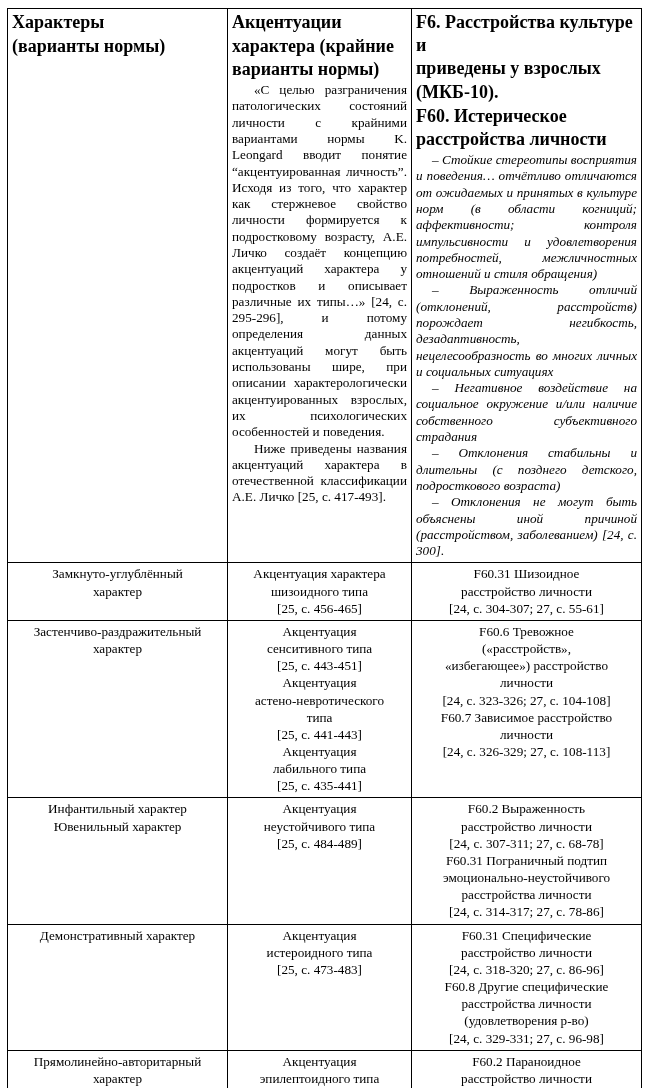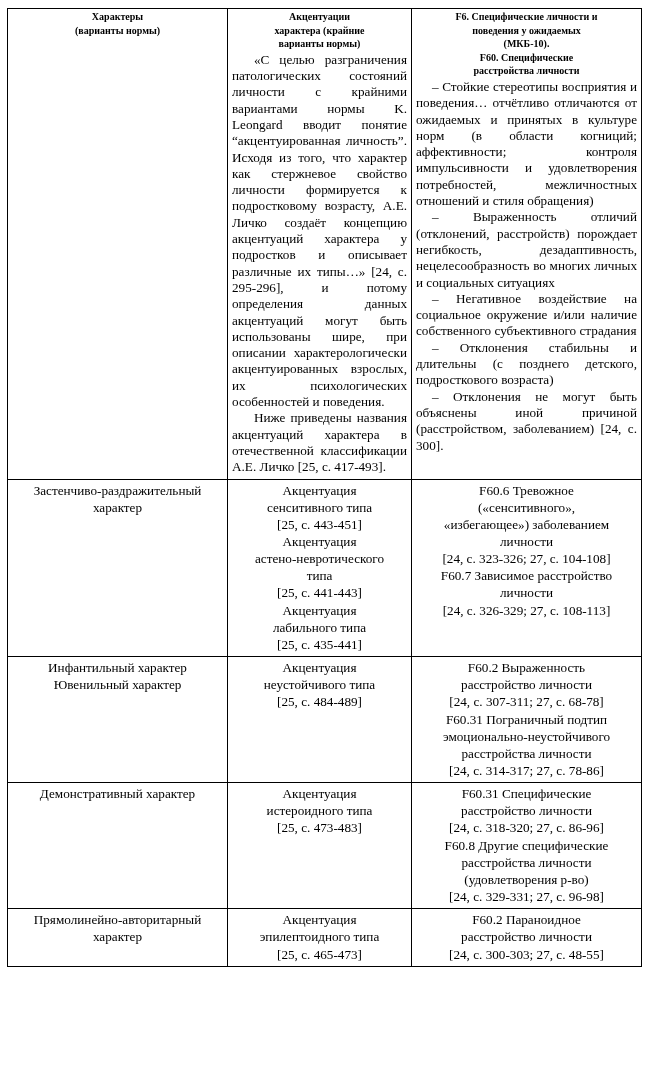--- a/index.html
+++ b/index.html
@@ -37,39 +37,38 @@
     border: 1.1px solid #000000;
     vertical-align: top;
     padding: 2px 4px 3px 4px;
     font-size: 13.2px;
     line-height: 1.235;
   }
 
   
   .hdr-title {
     font-weight: bold;
-    text-align: center;
-    font-size: 10px;
+    font-size: 18px;
     line-height: 1.26;
     margin: 0 0 1px 0;
     padding: 0;
   }
   .hdr-cell { padding-top: 3px; }
 
   
   .just {
     text-align: justify;
     text-align-last: left;
     margin: 0;
     padding: 0;
     hyphens: none;
     line-height: 1.235;
   }
   .just.ind { text-indent: 22px; }
-  .just.ind-d { text-indent: 16px; }
+  .just.ind-d { text-indent: 16px; font-style: italic; }
 
   
   .ctr {
     text-align: center;
     margin: 0;
     padding: 0;
     line-height: 1.30;
   }
   .cell-ctr { vertical-align: top; padding-top: 4px; }
   .cell-ctr-1 { vertical-align: top; padding-top: 5px; }
@@ -96,55 +95,71 @@
 
         <td class="hdr-cell">
           <p class="hdr-title">Акцентуации</p>
           <p class="hdr-title">характера (крайние</p>
           <p class="hdr-title">варианты нормы)</p>
           <p class="just ind">«С целью разграничения патологических состояний личности с крайними вариантами нормы K. Leongard вводит понятие “акцентуированная личность”. Исходя из того, что характер как стержневое свойство личности формируется к подростковому возрасту, А.Е. Личко создаёт концепцию акцентуаций характера у подростков и описывает различные их типы…» [24, с. 295-296], и потому определения данных акцентуаций могут быть использованы шире, при описании характерологически акцентуированных взрослых, их психологических особенностей и поведения.</p>
           <p class="just ind">Ниже приведены названия акцентуаций характера в отечественной классификации А.Е. Личко [25, с. 417-493].</p>
         </td>
 
         <td class="hdr-cell">
-          <p class="hdr-title">F6. Специфические личности и</p>
-          <p class="hdr-title">поведения у ожидаемых</p>
+          <p class="hdr-title">F6. Расстройства культуре и</p>
+          <p class="hdr-title">приведены у взрослых</p>
           <p class="hdr-title">(МКБ-10).</p>
-          <p class="hdr-title">F60. Специфические</p>
+          <p class="hdr-title">F60. Истерическое</p>
           <p class="hdr-title">расстройства личности</p>
           <p class="just ind-d">– Стойкие стереотипы восприятия и поведения… отчётливо отличаются от ожидаемых и принятых в культуре норм (в области когниций; аффективности; контроля импульсивности и удовлетворения потребностей, межличностных отношений и стиля обращения)</p>
           <p class="just ind-d">– Выраженность отличий (отклонений, расстройств) порождает негибкость, дезадаптивность, нецелесообразность во многих личных и социальных ситуациях</p>
           <p class="just ind-d">– Негативное воздействие на социальное окружение и/или наличие собственного субъективного страдания</p>
           <p class="just ind-d">– Отклонения стабильны и длительны (с позднего детского, подросткового возраста)</p>
           <p class="just ind-d">– Отклонения не могут быть объяснены иной причиной (расстройством, заболеванием) [24, с. 300].</p>
         </td>
       </tr>
 
+      <tr>
+        <td class="cell-ctr-1">
+          <p class="ctr">Замкнуто-углублённый</p>
+          <p class="ctr">характер</p>
+        </td>
+        <td class="cell-ctr-1">
+          <p class="ctr">Акцентуация характера</p>
+          <p class="ctr">шизоидного типа</p>
+          <p class="ctr">[25, с. 456-465]</p>
+        </td>
+        <td class="cell-ctr-1">
+          <p class="ctr">F60.31 Шизоидное</p>
+          <p class="ctr">расстройство личности</p>
+          <p class="ctr">[24, с. 304-307; 27, с. 55-61]</p>
+        </td>
+      </tr>
 
       <tr>
         <td class="cell-ctr">
           <p class="ctr">Застенчиво-раздражительный</p>
           <p class="ctr">характер</p>
         </td>
         <td class="cell-ctr">
           <p class="ctr">Акцентуация</p>
           <p class="ctr">сенситивного типа</p>
           <p class="ctr">[25, с. 443-451]</p>
           <p class="ctr">Акцентуация</p>
           <p class="ctr">астено-невротического</p>
           <p class="ctr">типа</p>
           <p class="ctr">[25, с. 441-443]</p>
           <p class="ctr">Акцентуация</p>
           <p class="ctr">лабильного типа</p>
           <p class="ctr">[25, с. 435-441]</p>
         </td>
         <td class="cell-ctr">
           <p class="ctr">F60.6 Тревожное</p>
-          <p class="ctr">(«сенситивного»,</p>
-          <p class="ctr">«избегающее») заболеванием</p>
+          <p class="ctr">(«расстройств»,</p>
+          <p class="ctr">«избегающее») расстройство</p>
           <p class="ctr">личности</p>
           <p class="ctr">[24, с. 323-326; 27, с. 104-108]</p>
           <p class="ctr">F60.7 Зависимое расстройство</p>
           <p class="ctr">личности</p>
           <p class="ctr">[24, с. 326-329; 27, с. 108-113]</p>
         </td>
       </tr>
 
       <tr>
         <td class="cell-ctr">

